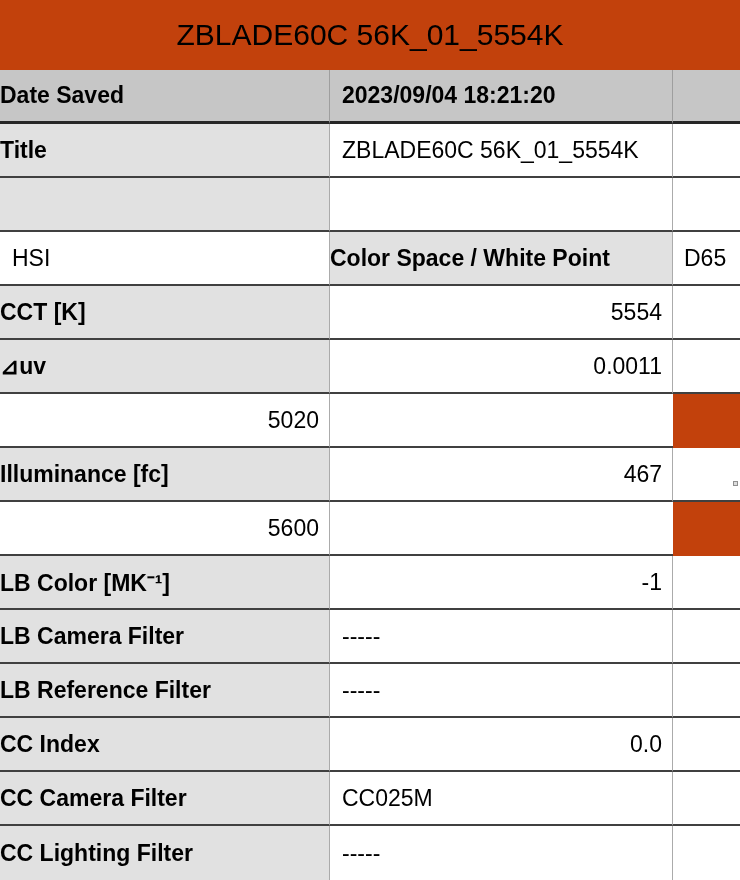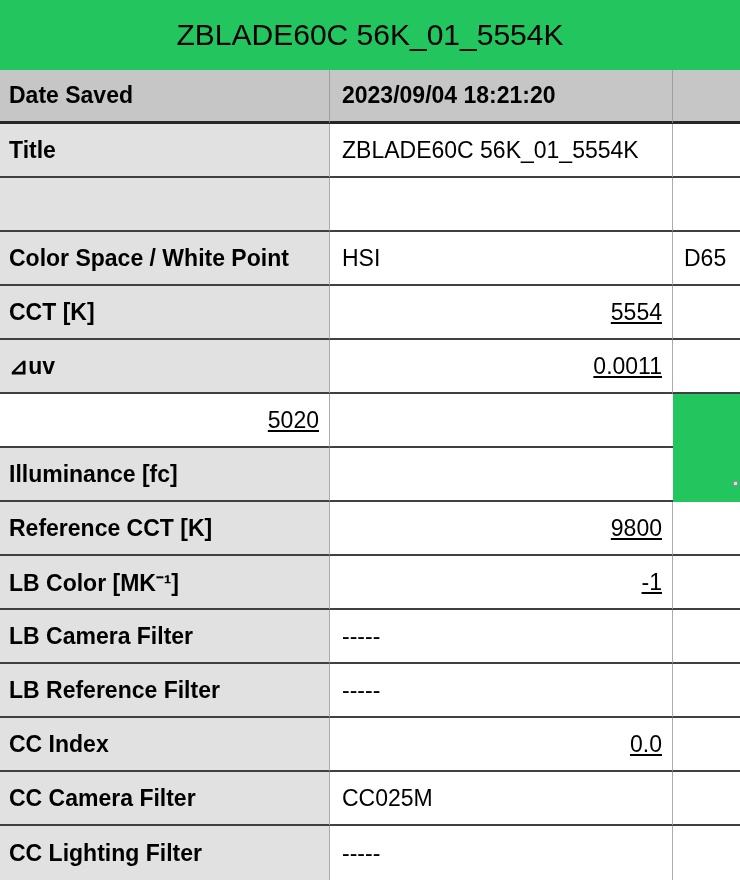--- a/index.html
+++ b/index.html
@@ -1,20 +1,20 @@
 <!DOCTYPE html>
 <html><head>
 <meta charset="utf-8">
 <style>
   html, body { margin: 0; padding: 0; background: #ffffff; }
   .screen {
     position: relative;
     width: 740px;
     height: 880px;
-    background: #22c55e;
+    background: #c2410c;
     font-family: "Liberation Sans", sans-serif;
     color: #000000;
     overflow: hidden;
   }
   .title-bar {
     height: 70px;
     display: flex;
     align-items: center;
     justify-content: center;
   }
@@ -44,30 +44,30 @@
     align-items: center;
     font-size: 23px;
     box-sizing: border-box;
     border-bottom: 2px solid #404040;
     overflow: hidden;
     white-space: nowrap;
   }
   .c1 {
     background: #e1e1e1;
     font-weight: 700;
-    padding-left: 9px;
+    padding-left: 0;
     border-right: 1px solid #ababab;
   }
   .c2 {
     background: #ffffff;
     padding: 0 10px 0 12px;
     border-right: 1px solid #ababab;
     text-align: center;
   }
-  .c2.right { justify-content: flex-end; text-decoration: underline; }
+  .c2.right { justify-content: flex-end; }
   .c3 {
     background: #ffffff;
     padding-left: 11px;
   }
   .row.header .cell {
     background: #c6c6c6;
     font-weight: 700;
     border-bottom: 3px solid #262626;
   }
   .row.header .c1, .row.header .c2 { border-right: 1px solid #9e9e9e; }
@@ -107,22 +107,22 @@
     </div>
 
     <div class="row">
       <div class="cell c1"></div>
       <div class="cell c2"></div>
       <div class="cell c3"></div>
     </div>
 
 
     <div class="row">
+      <div class="cell c2">HSI</div>
       <div class="cell c1">Color Space / White Point</div>
-      <div class="cell c2">HSI</div>
       <div class="cell c3">D65</div>
     </div>
 
     <div class="row">
       <div class="cell c1">CCT [K]</div>
       <div class="cell c2 right">5554</div>
       <div class="cell c3"></div>
     </div>
 
     <div class="row">
@@ -131,26 +131,26 @@
       <div class="cell c3"></div>
     </div>
 
     <div class="row">
       <div class="cell c2 right">5020</div>
       <div class="cell c3"></div>
     </div>
 
     <div class="row">
       <div class="cell c1">Illuminance [fc]</div>
+      <div class="cell c2 right">467</div>
       <div class="cell c3"></div>
     </div>
 
     <div class="row">
-      <div class="cell c1">Reference CCT [K]</div>
-      <div class="cell c2 right">9800</div>
+      <div class="cell c2 right">5600</div>
       <div class="cell c3"></div>
     </div>
 
     <div class="row">
       <div class="cell c1">LB Color [MK⁻¹]</div>
       <div class="cell c2 right">-1</div>
       <div class="cell c3"></div>
     </div>
 
     <div class="row">

